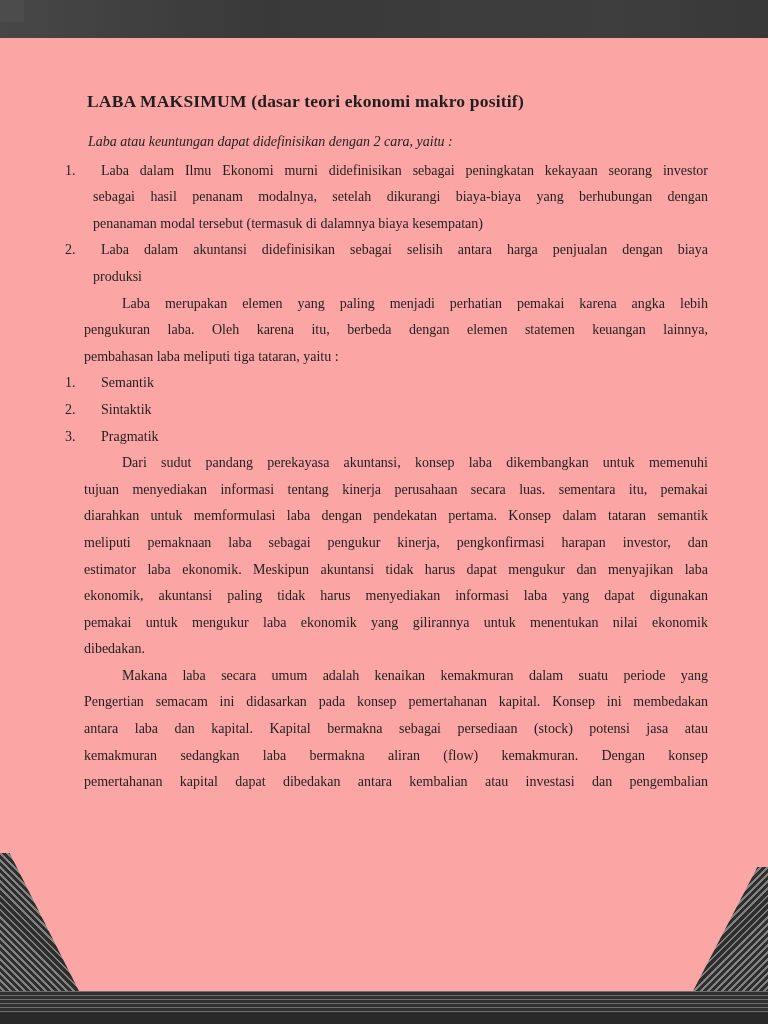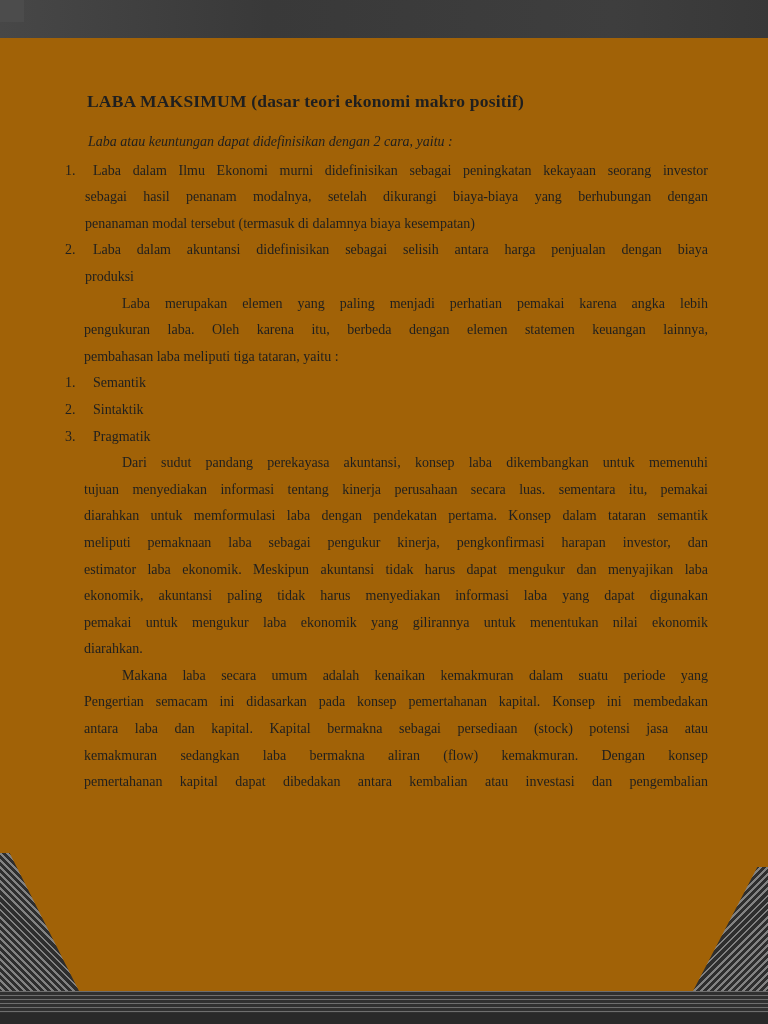--- a/index.html
+++ b/index.html
@@ -1,19 +1,19 @@
 <!DOCTYPE html>
 <html><head>
 <meta charset="utf-8">
 <style>
   html,body{margin:0;padding:0;background:#ffffff;}
   .page{
     position:relative;
     width:768px;height:1024px;
-    background:#a16207;
+    background:#fca5a5;
     overflow:hidden;
     font-family:"Liberation Serif","DejaVu Serif",serif;
     color:#1f1f1f;
   }
   
   .top-bar{
     position:absolute;left:0;top:0;width:768px;height:38px;
     background:linear-gradient(90deg,#474747,#393939 35%,#3e3e3e 80%,#383838);
   }
   .top-bar::before{
@@ -45,21 +45,21 @@
     font-size:17.5px;font-weight:bold;line-height:22px;
     margin:0 0 14px 3px;letter-spacing:.2px;
   }
   .intro{
     line-height:26.6px;margin:17px 0 2px 4px;font-style:italic;
   }
   .block{position:relative;margin:0;}
   .num{
     position:absolute;left:-19px;top:0;line-height:26.6px;
   }
-  .numbered-item .lines{margin-left:1px;font-family:Liberation Serif, serif;}
+  .numbered-item .lines{margin-left:9px;font-family:Liberation Serif, serif;}
   .tline{
     line-height:26.6px;height:26.6px;white-space:normal;
     text-align:justify;text-align-last:justify;
   }
   .tline.last{text-align-last:left;}
   .tline.plainline{text-align:center;text-align-last:left;}
   .numbered-item .tline.first{text-indent:8px;}
   .paragraph .tline.first{text-indent:38px;}
 </style>
 </head>
@@ -114,21 +114,21 @@
         </div>
         <div class="block paragraph">
           <div class="lines">
             <div class="tline first">Dari sudut pandang perekayasa akuntansi, konsep laba dikembangkan untuk memenuhi</div>
             <div class="tline">tujuan menyediakan informasi tentang kinerja perusahaan secara luas. sementara itu, pemakai</div>
             <div class="tline">diarahkan untuk memformulasi laba dengan pendekatan pertama. Konsep dalam tataran semantik</div>
             <div class="tline">meliputi pemaknaan laba sebagai pengukur kinerja, pengkonfirmasi harapan investor, dan</div>
             <div class="tline">estimator laba ekonomik. Meskipun akuntansi tidak harus dapat mengukur dan menyajikan laba</div>
             <div class="tline">ekonomik, akuntansi paling tidak harus menyediakan informasi laba yang dapat digunakan</div>
             <div class="tline">pemakai untuk mengukur laba ekonomik yang gilirannya untuk menentukan nilai ekonomik</div>
-            <div class="tline last">diarahkan.</div>
+            <div class="tline last">dibedakan.</div>
           </div>
         </div>
         <div class="block paragraph">
           <div class="lines">
             <div class="tline first">Makana laba secara umum adalah kenaikan kemakmuran dalam suatu periode yang</div>
             <div class="tline">Pengertian semacam ini  didasarkan pada konsep pemertahanan kapital. Konsep ini membedakan</div>
             <div class="tline">antara laba dan kapital. Kapital bermakna sebagai persediaan (stock) potensi jasa atau</div>
             <div class="tline">kemakmuran sedangkan laba bermakna aliran (flow) kemakmuran. Dengan konsep</div>
             <div class="tline">pemertahanan kapital dapat dibedakan antara kembalian atau investasi dan pengembalian</div>
           </div>

